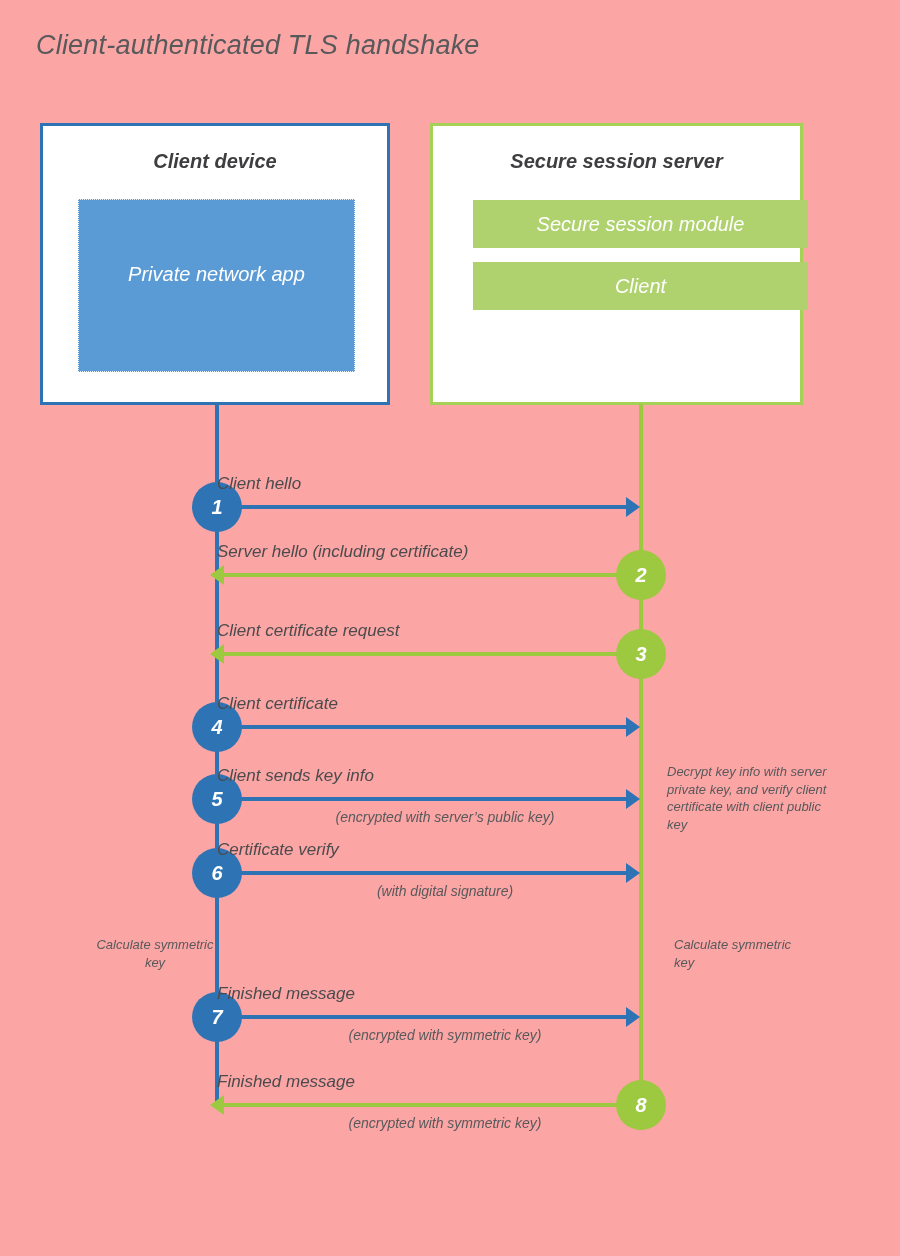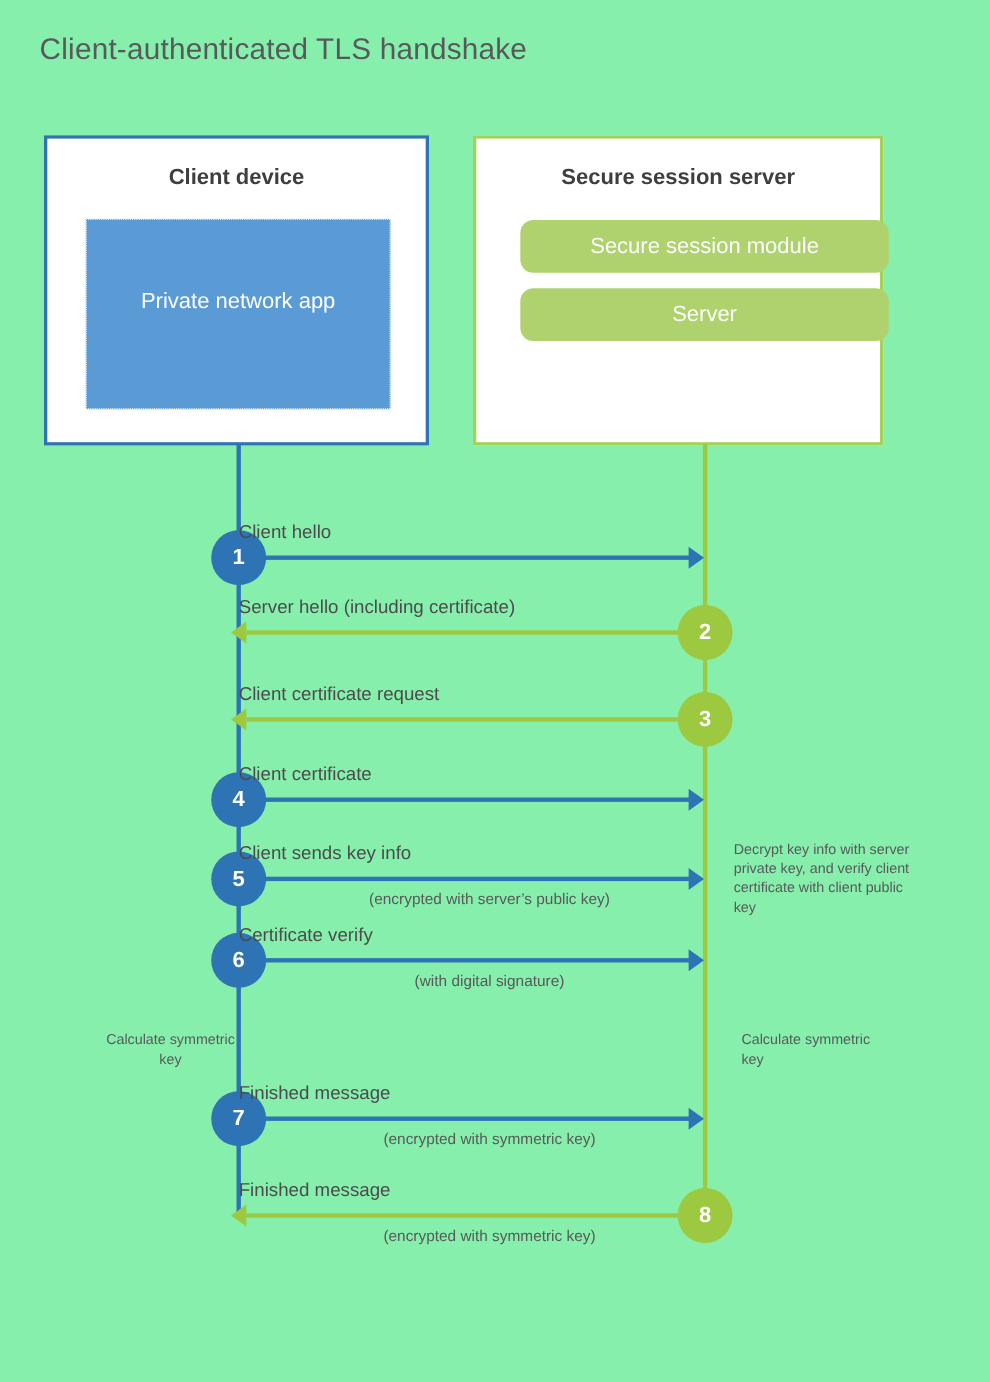--- a/index.html
+++ b/index.html
@@ -7,34 +7,34 @@
     --blue-fill:#5B9BD5;
     --green:#9CC93F;
     --green-fill:#AFD26E;
     --green-border:#A6D157;
     --ink:#3E3E40;
     --gray:#58595B;
   }
   *{margin:0;padding:0;box-sizing:border-box;}
   html,body{background:#fff;}
   body{font-family:"Liberation Sans","DejaVu Sans",sans-serif;}
-  .canvas{position:relative;width:900px;height:1256px;background:#86efac;overflow:hidden;}
+  .canvas{position:relative;width:900px;height:1256px;background:#fca5a5;overflow:hidden;font-style:italic;}
 
   .page-title{position:absolute;left:36px;top:30px;font-size:27px;font-weight:300;color:var(--gray);letter-spacing:.2px;}
 
   
   .actor-box{position:absolute;top:123px;height:282px;background:#fff;}
   .client-box{left:40px;width:350px;border:3px solid var(--blue);padding-left:28px;}
   .server-box{left:430px;width:373px;border:3px solid var(--green-border);}
   .actor-title{position:absolute;left:0;right:0;top:24px;text-align:center;font-size:20px;font-weight:bold;color:var(--ink);}
   .app-box{position:absolute;left:35px;top:73px;width:277px;height:173px;background:var(--blue-fill);
     border:1px dotted rgba(255,255,255,.85);display:flex;align-items:center;justify-content:center;
     text-align:center;color:#fff;font-size:20px;line-height:1.45;padding:0 40px 22px 40px;}
   .bar{position:absolute;left:40px;width:335px;height:48px;background:var(--green-fill);
-    color:#fff;font-size:20px;display:flex;align-items:center;justify-content:center;text-align:center;border-radius:12px;}
+    color:#fff;font-size:20px;display:flex;align-items:center;justify-content:center;text-align:center;}
   .bar.b0{top:74px;} .bar.b1{top:136px;} .bar.b2{top:198px;}
 
   
   .lifeline{position:absolute;top:404px;width:4px;}
   .lifeline.client{left:215px;height:704px;background:var(--blue);}
   .lifeline.server{left:639px;height:726px;background:var(--green);}
 
   
   .step{position:absolute;left:0;width:900px;height:0;overflow:visible;}
   .badge{position:absolute;top:-25px;width:50px;height:50px;border-radius:50%;
@@ -64,21 +64,21 @@
   <div class="page-title">Client-authenticated TLS handshake</div>
 
   <div class="actor-box client-box">
     <div class="actor-title">Client device</div>
     <div class="app-box">Private network app</div>
   </div>
 
   <div class="actor-box server-box">
     <div class="actor-title">Secure session server</div>
     <div class="bar b0">Secure session module</div>
-    <div class="bar b1">Server</div>
+    <div class="bar b1">Client</div>
   </div>
 
   <div class="lifeline client"></div>
   <div class="lifeline server"></div>
 
   <div class="step right" style="top:507px">
     <div class="shaft"></div>
     <div class="head"></div>
     <div class="badge at-client">1</div>
     <div class="msg">Client hello</div>

